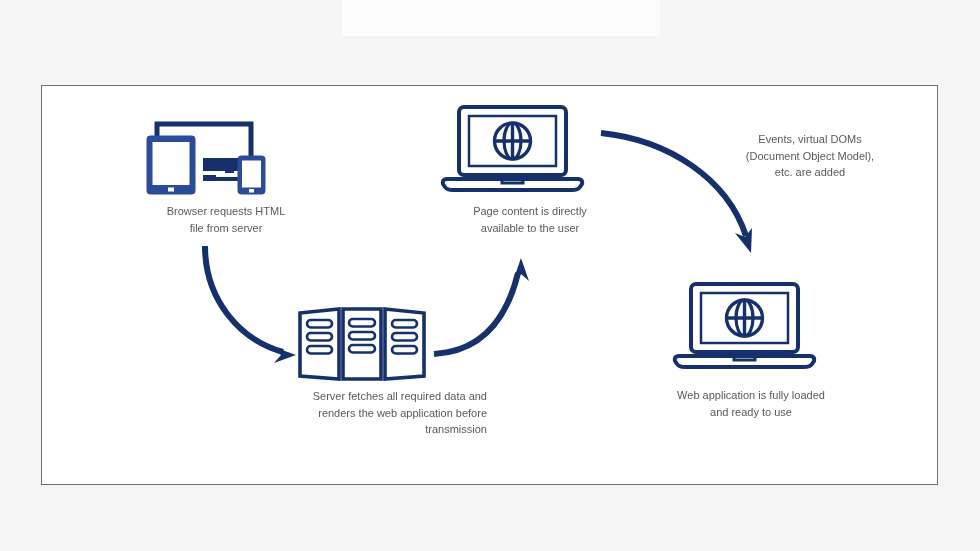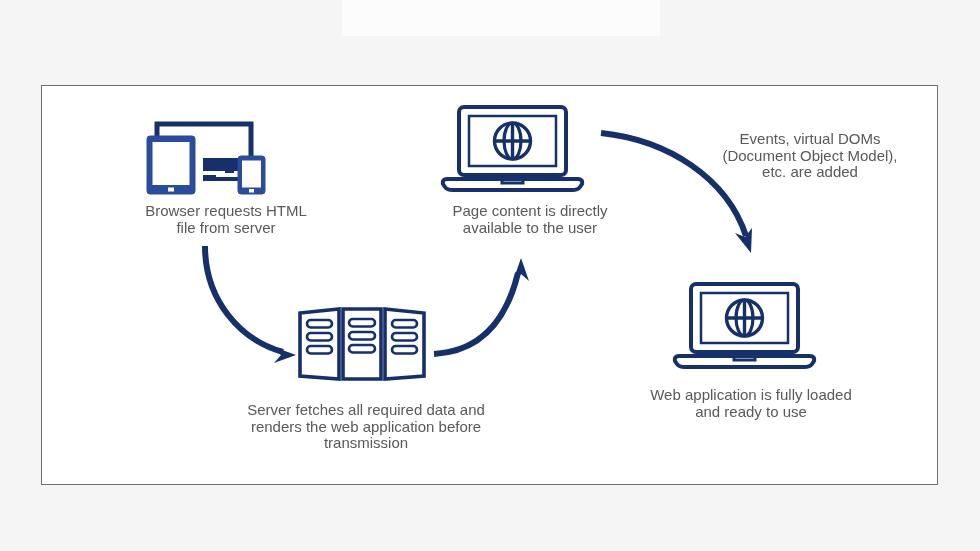--- a/index.html
+++ b/index.html
@@ -35,29 +35,29 @@
   #svg-canvas {
     position: absolute;
     left: 0;
     top: 0;
     width: 980px;
     height: 551px;
   }
   .caption {
     position: absolute;
     color: #58595b;
-    font-size: 15px;
+    font-size: 11px;
     line-height: 16.5px;
     text-align: center;
     white-space: pre-line;
   }
   #caption-browser   { left: 116px; top: 203px; width: 220px; }
   #caption-page      { left: 420px; top: 203px; width: 220px; }
   #caption-events    { left: 710px; top: 131px; width: 200px; }
-  #caption-server    { left: 245px; top: 402px; width: 242px; }
+  #caption-server    { left: 245px; top: 388px; width: 242px; text-align: right; }
   #caption-webapp    { left: 640px; top: 387px; width: 222px; }
 </style>
 </head>
 <body>
 
 <div id="top-band"></div>
 
 <div id="diagram-frame"></div>
 
 <svg id="svg-canvas" viewBox="0 0 980 551" xmlns="http://www.w3.org/2000/svg">

